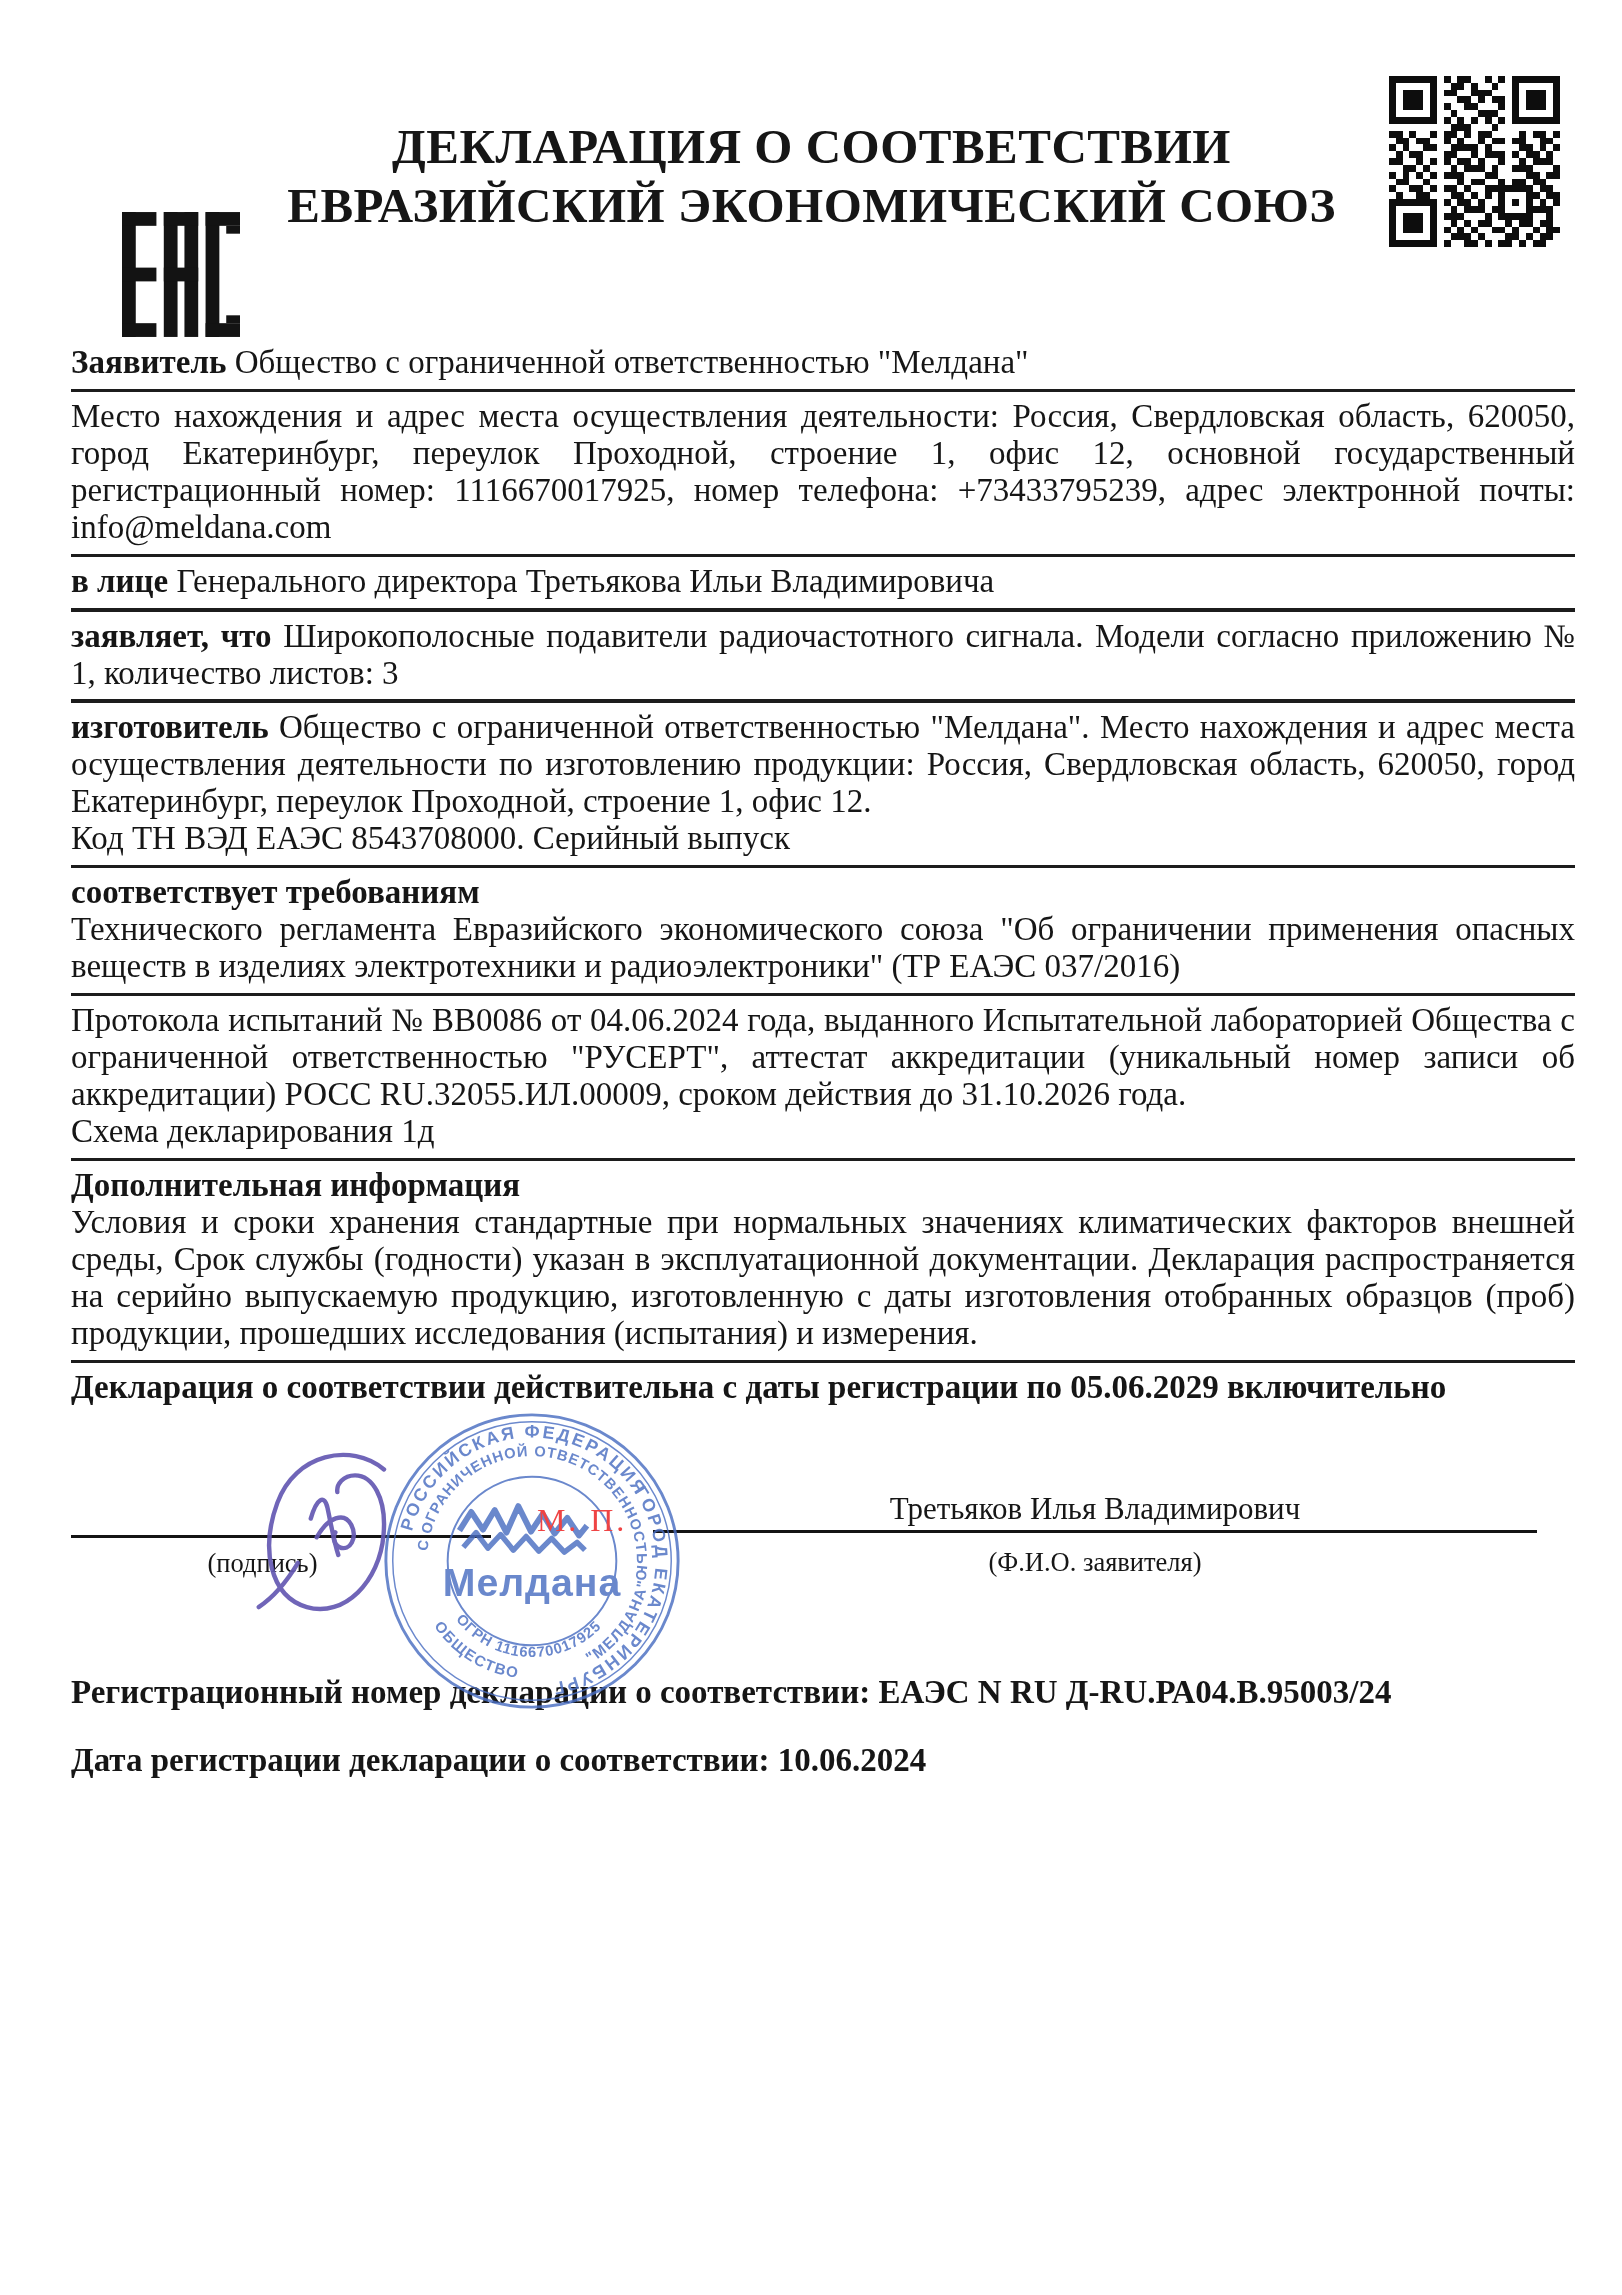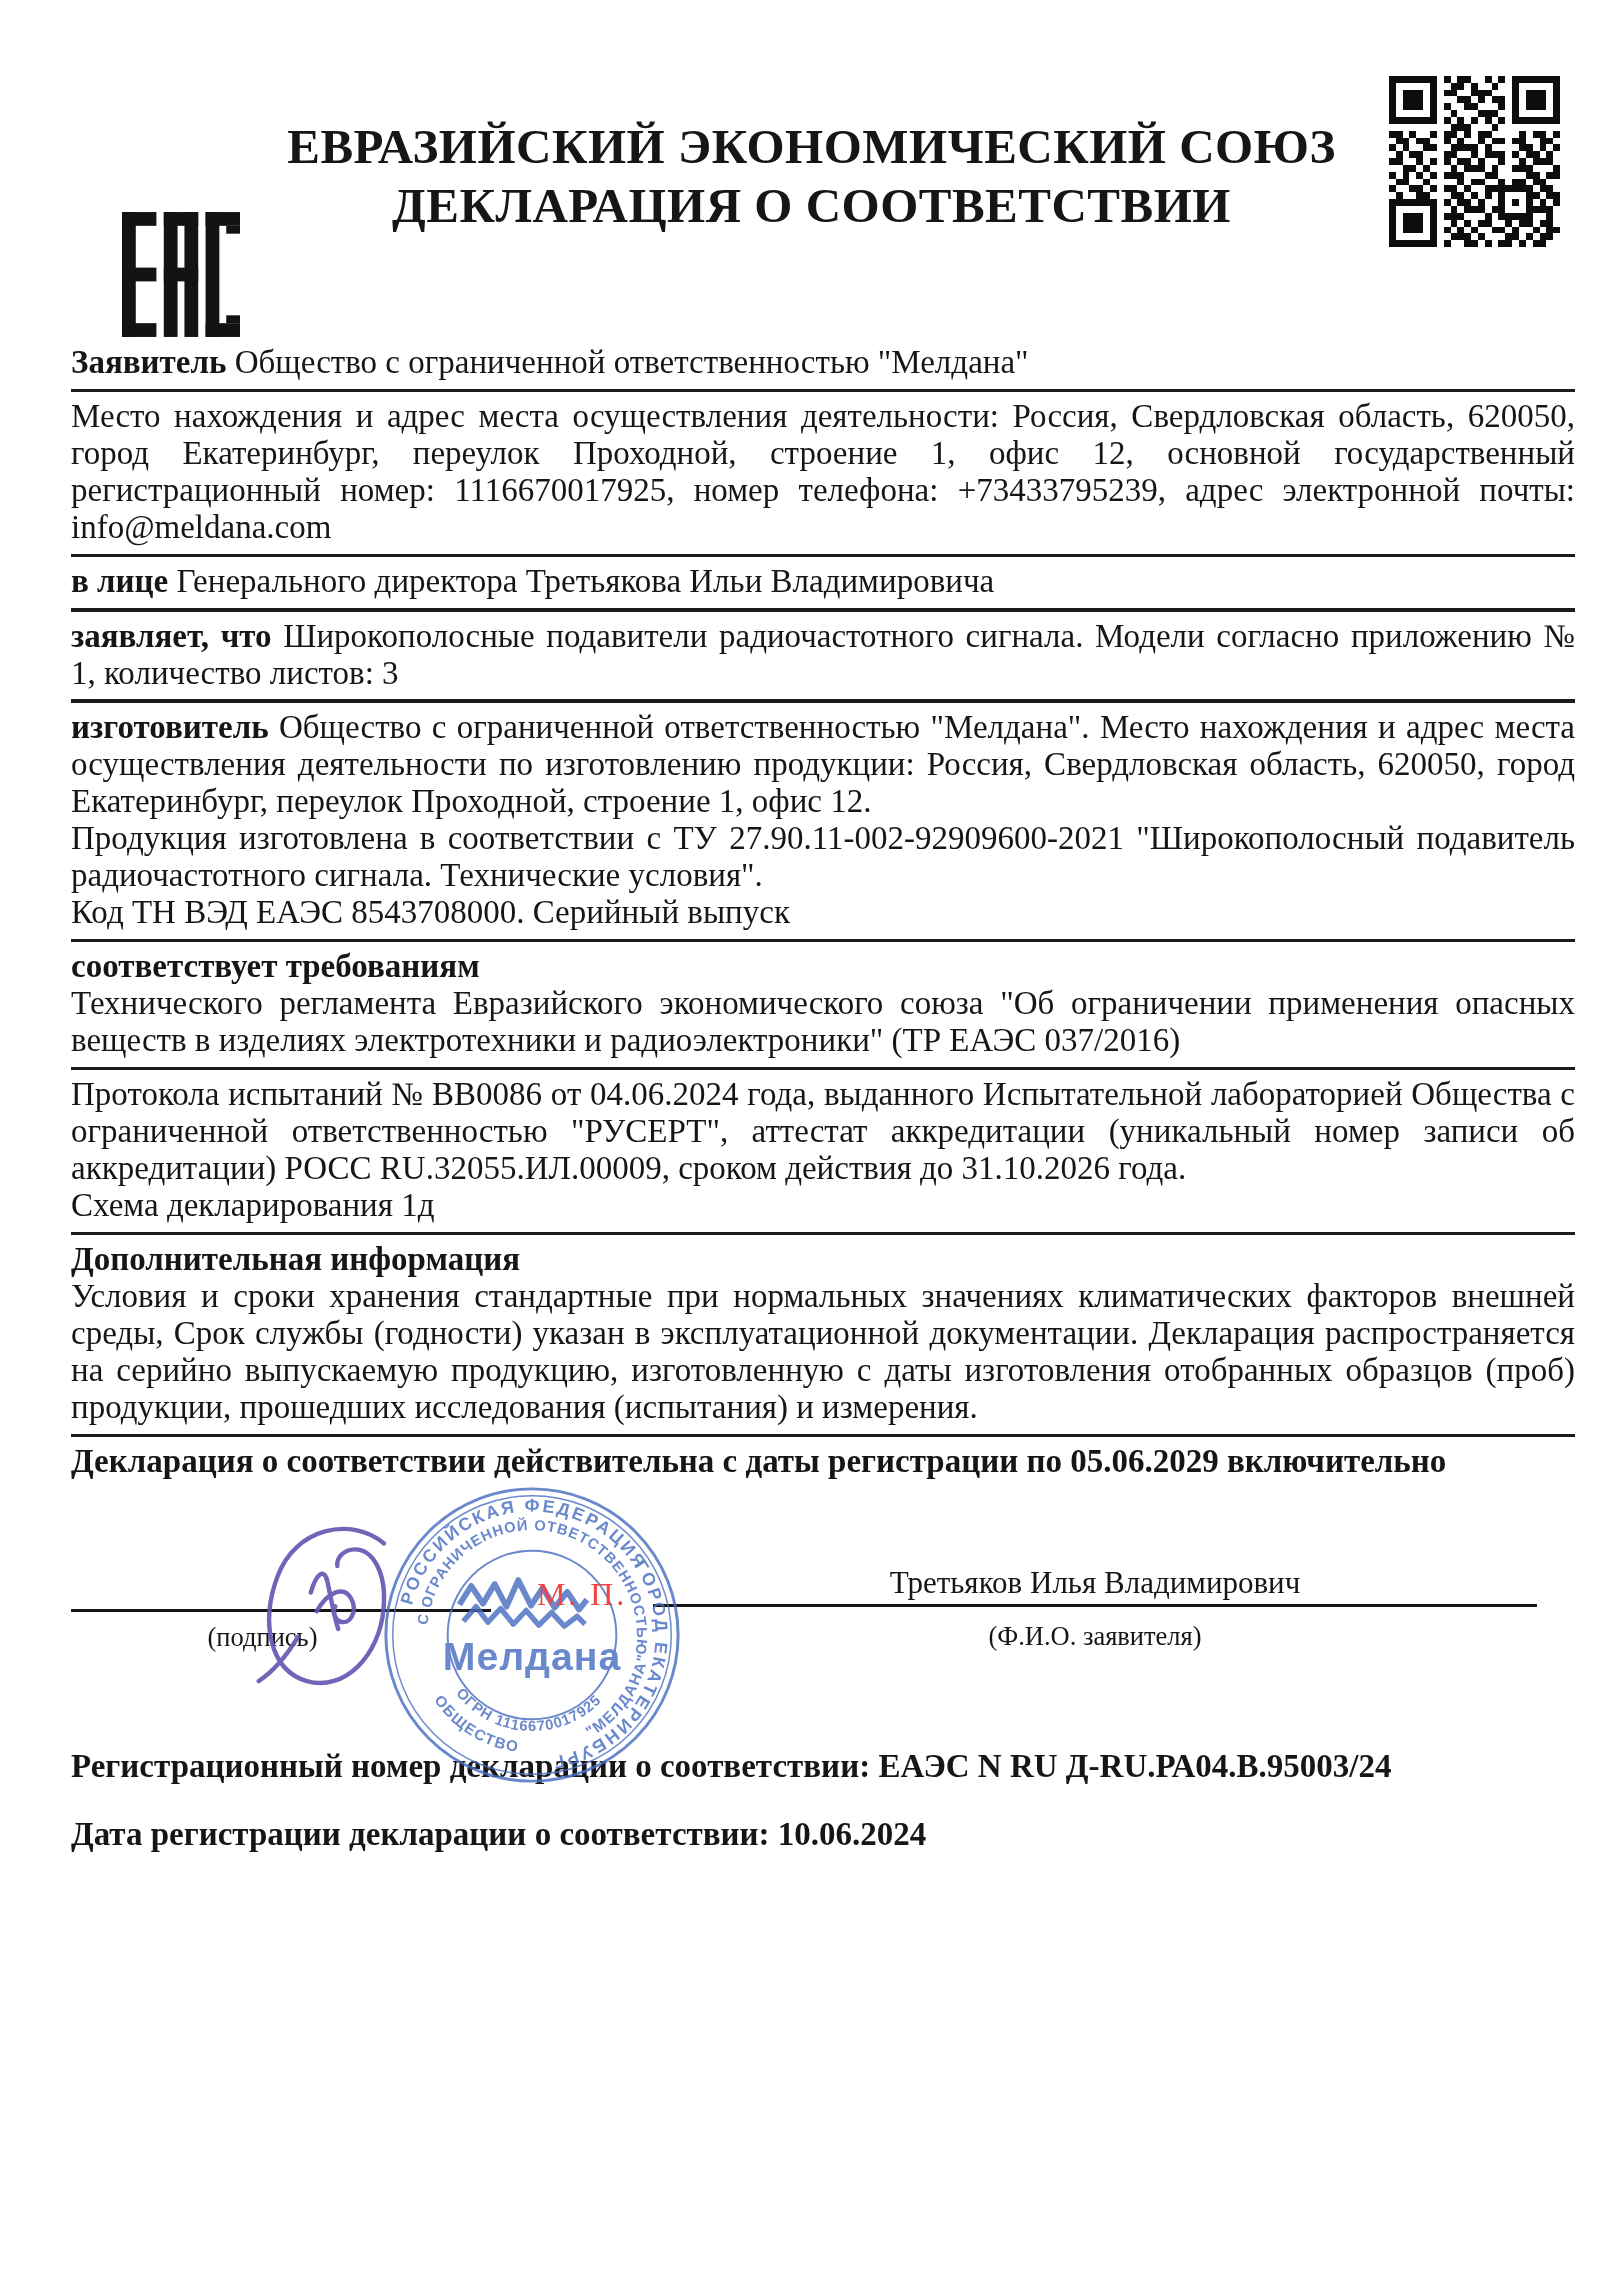--- a/index.html
+++ b/index.html
@@ -79,22 +79,22 @@
 
       <rect x="170" y="0" width="28" height="254"></rect>
       <rect x="170" y="0" width="70" height="28"></rect>
       <rect x="170" y="226" width="70" height="28"></rect>
       <rect x="212" y="28" width="28" height="16"></rect>
       <rect x="212" y="210" width="28" height="16"></rect>
     </g>
   </svg>
 
   <div class="doc-title">
+    <div>ДЕКЛАРАЦИЯ О СООТВЕТСТВИИ</div>
     <div>ЕВРАЗИЙСКИЙ ЭКОНОМИЧЕСКИЙ СОЮЗ</div>
-    <div>ДЕКЛАРАЦИЯ О СООТВЕТСТВИИ</div>
   </div>
 
   <svg class="qr-svg" id="qr-svg" viewBox="0 0 27 27" shape-rendering="crispEdges" aria-hidden="true">
     <rect x="0" y="0" width="27" height="27" fill="#ffffff"></rect>
     <g id="qr-inner" fill="#0d0d0d">
         <rect x="1" y="1" width="1" height="1"></rect>
         <rect x="2" y="1" width="1" height="1"></rect>
         <rect x="3" y="1" width="1" height="1"></rect>
         <rect x="4" y="1" width="1" height="1"></rect>
         <rect x="5" y="1" width="1" height="1"></rect>
@@ -433,21 +433,20 @@
     <p>Место нахождения и адрес места осуществления деятельности: Россия, Свердловская область, 620050, город Екатеринбург, переулок Проходной, строение 1, офис 12, основной государственный регистрационный номер: 1116670017925, номер телефона: +73433795239, адрес электронной почты: info@meldana.com</p>
     <div class="rule"></div>
 
     <p><span class="lead">в лице </span><span>Генерального директора Третьякова Ильи Владимировича</span></p>
     <div class="rule"></div>
 
     <p><span class="lead">заявляет, что </span><span>Широкополосные подавители радиочастотного сигнала.  Модели согласно приложению № 1, количество листов: 3</span></p>
     <div class="rule"></div>
 
     <p><span class="lead">изготовитель </span><span>Общество с ограниченной ответственностью "Мелдана". Место нахождения и адрес места осуществления деятельности по изготовлению продукции: Россия, Свердловская область, 620050, город Екатеринбург, переулок Проходной, строение 1, офис 12.</span></p>
-    <p>Продукция изготовлена в соответствии с ТУ 27.90.11-002-92909600-2021 "Широкополосный подавитель радиочастотного сигнала. Технические условия".</p>
     <p class="single">Код ТН ВЭД ЕАЭС 8543708000. Серийный выпуск</p>
     <div class="rule"></div>
 
     <p class="hdr">соответствует требованиям</p>
     <p>Технического регламента Евразийского экономического союза "Об ограничении применения опасных веществ в изделиях электротехники и радиоэлектроники" (ТР ЕАЭС 037/2016)</p>
     <div class="rule"></div>
 
     <p>Протокола испытаний № ВВ0086 от 04.06.2024 года, выданного Испытательной лабораторией Общества с ограниченной ответственностью "РУСЕРТ", аттестат аккредитации (уникальный номер записи об аккредитации) РОСС RU.32055.ИЛ.00009, сроком действия до 31.10.2026 года.</p>
     <p class="single">Схема декларирования 1д</p>
     <div class="rule"></div>

